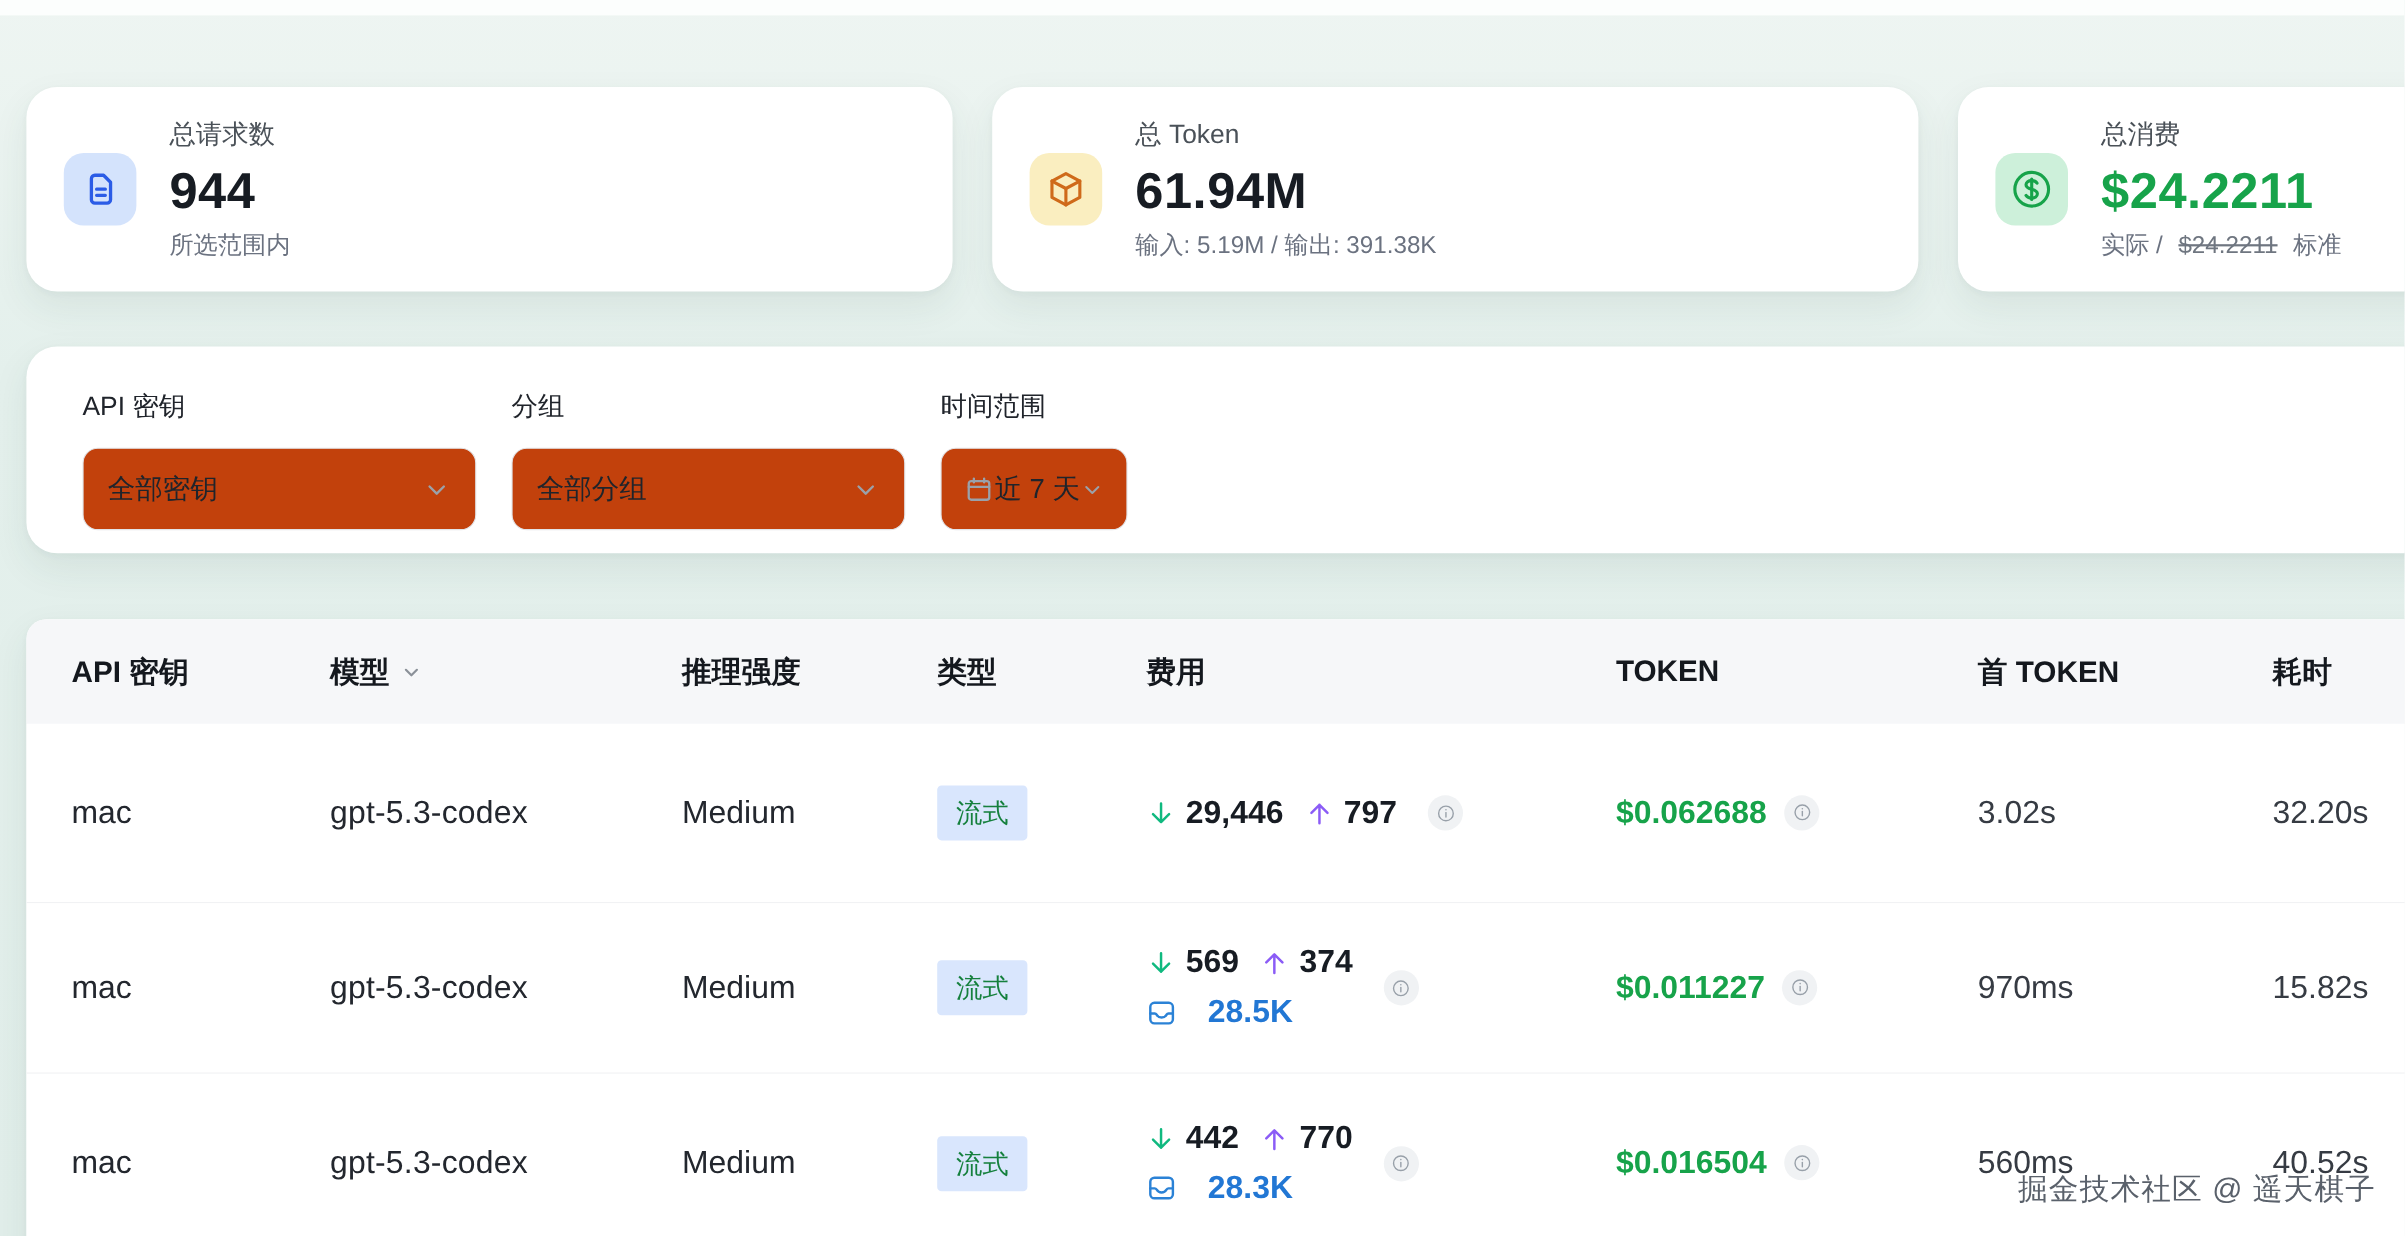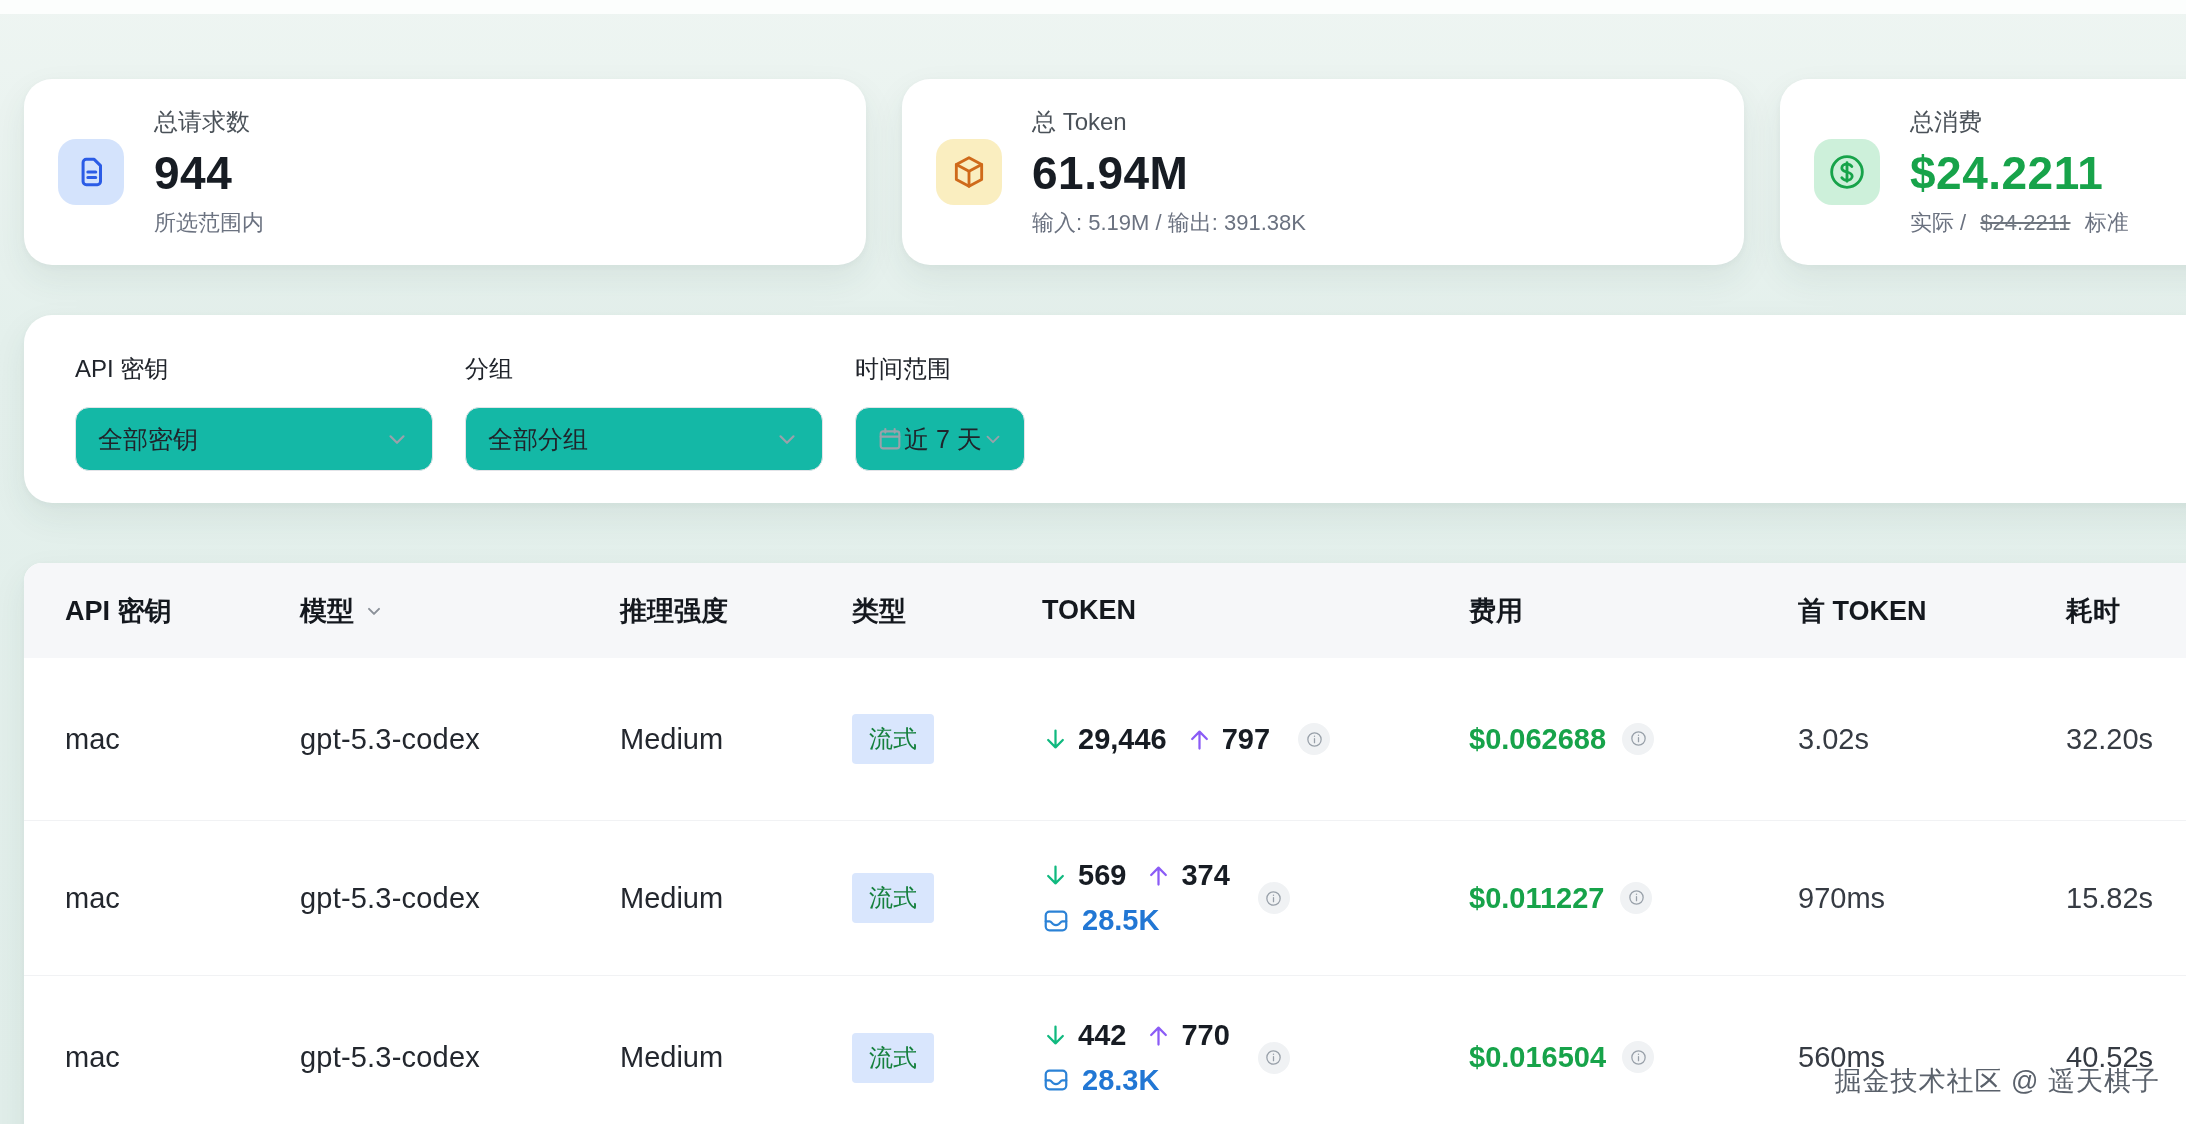--- a/index.html
+++ b/index.html
@@ -35,21 +35,21 @@
   .stat-sub .strike { text-decoration:line-through; color:#6f7680; margin:0 8px; }
 
   
   .filter-card {
     position:absolute; left:24px; top:315px; width:2400px; height:188px;
     padding:38px 0 0 51px; display:flex; gap:32px;
   }
   .filter-group { display:flex; flex-direction:column; }
   .filter-label { font-size:24px; font-weight:500; color:#20242b; margin-bottom:22px; }
   .control {
-    height:64px; background:#14b8a6; border:1px solid #e2e4e8; border-radius:14px;
+    height:75px; background:#c2410c; border:1px solid #e2e4e8; border-radius:14px;
     display:flex; align-items:center; padding:0 22px; font-size:25px; color:#20242b;
     cursor:pointer;
   }
   .select-control { width:358px; justify-content:space-between; }
   .time-control { gap:0; padding:0 20px; }
   .chev { color:#9aa1aa; }
 
   
   .table-card {
     position:absolute; left:24px; top:563px; width:2400px; height:620px;
@@ -69,21 +69,21 @@
   .trow.r3 { height:164px; }
   .cell-model { letter-spacing:0.2px; }
   .badge {
     display:inline-block; background:#d9e6fd; color:#15803d;
     font-size:24px; font-weight:500; padding:9px 17px; border-radius:4px;
   }
   .token-cell { display:flex; align-items:center; gap:18px; }
   .token-lines { display:flex; flex-direction:column; gap:12px; }
   .token-line { display:flex; align-items:center; gap:9px; font-weight:600; color:#171c23; }
   .token-line .num { margin-right:10px; }
-  .cache-line { display:flex; align-items:center; gap:12px; color:#2277d4; font-weight:600; }
+  .cache-line { display:flex; align-items:center; gap:28px; color:#2277d4; font-weight:600; }
   .cost-cell { display:flex; align-items:flex-start; gap:16px; }
   .cost-val { color:#17a34a; font-weight:700; }
   .muted-cell { color:#363b43; }
   .info-chip {
     width:32px; height:32px; border-radius:50%; background:#f0f2f4; flex:0 0 32px;
     display:flex; align-items:center; justify-content:center; cursor:pointer;
   }
 
   .watermark {
     position:absolute; right:26px; bottom:25px; font-size:27px; color:#5a616b;
@@ -199,22 +199,22 @@
   <div class="tgrid thead">
     <div class="th">API 密钥</div>
     <div class="th">
       <span>模型</span>
       <svg width="20" height="20" viewBox="0 0 24 24" fill="none" stroke="#8b9199" stroke-width="2.4" stroke-linecap="round" stroke-linejoin="round">
           <path d="M6 9.5l6 6 6-6"></path>
         </svg>
     </div>
     <div class="th">推理强度</div>
     <div class="th">类型</div>
+    <div class="th">费用</div>
     <div class="th">TOKEN</div>
-    <div class="th">费用</div>
     <div class="th">首 TOKEN</div>
     <div class="th">耗时</div>
   </div>
 
   <div class="tgrid trow r1">
     <div>mac</div>
     <div class="cell-model">gpt-5.3-codex</div>
     <div>Medium</div>
     <div>
       <span class="badge">流式</span>

